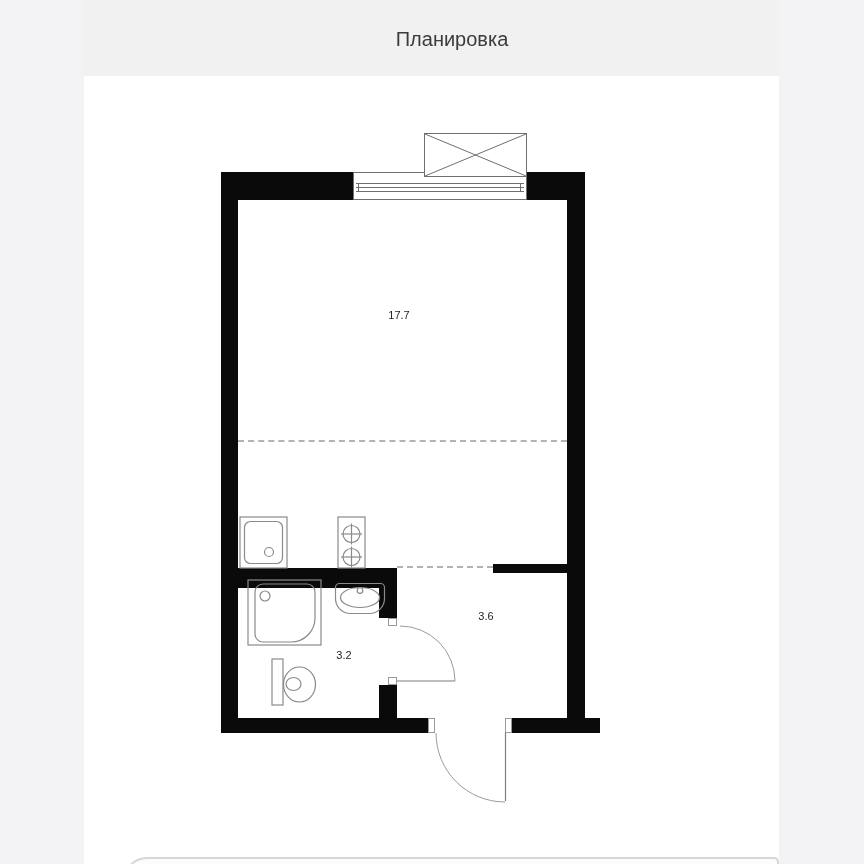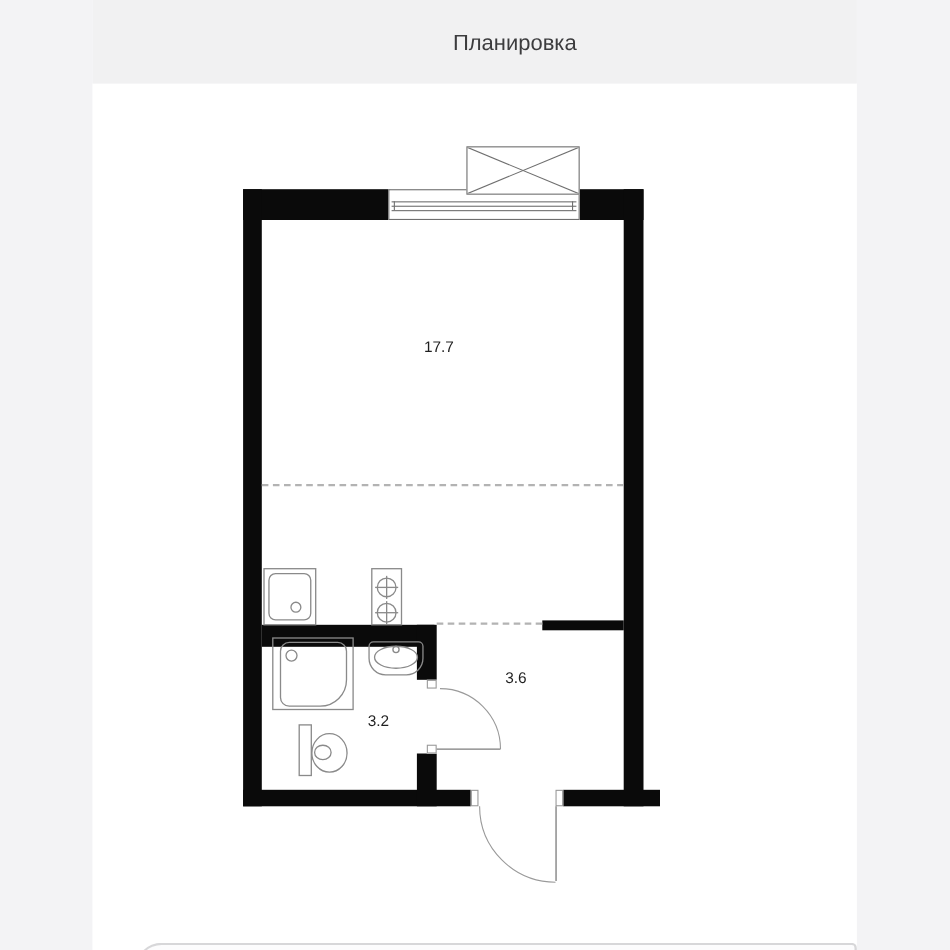--- a/index.html
+++ b/index.html
@@ -1,37 +1,37 @@
 <!DOCTYPE html>
 <html><head>
 <meta charset="utf-8">
 <style>
   html,body{margin:0;padding:0;}
   body{font-family:"Liberation Sans", sans-serif;background:#f3f3f5;}
   #stage{position:relative;width:864px;height:864px;overflow:hidden;background:#f3f3f5;}
   #content-col{position:absolute;left:84px;top:0;width:695px;height:864px;background:#ffffff;}
   #header-band{position:absolute;left:84px;top:0;width:695px;height:76px;background:#f1f1f2;}
-  #page-title{position:absolute;left:468px;top:28px;transform:translateX(-50%);
+  #page-title{position:absolute;left:452px;top:28px;transform:translateX(-50%);
     font-size:20px;color:#3c3c3e;white-space:nowrap;}
   
   .wall{position:absolute;background:#0a0a0a;}
   
   #window{position:absolute;left:353px;top:172px;width:174px;height:28px;
     background:#fff;border:1px solid #6f6f6f;box-sizing:border-box;}
   .wline{position:absolute;left:2px;right:2px;height:1px;background:#6f6f6f;}
   .wtick{position:absolute;width:1px;height:8px;top:10px;background:#6f6f6f;}
   
   #balcony{position:absolute;left:424px;top:133px;width:103px;height:44px;
     background:#fff;border:1px solid #6f6f6f;box-sizing:border-box;}
   
   .dash{position:absolute;height:0;border-top:2px dashed #b3b3b3;}
   
   .jamb{position:absolute;background:#fff;border:1px solid #9a9a9a;box-sizing:border-box;}
   
-  .area-label{position:absolute;transform:translate(-50%,-50%);font-size:14px;color:#1f1f1f;}
+  .area-label{position:absolute;transform:translate(-50%,-50%);font-size:11px;color:#1f1f1f;}
   
   #plan-svg{position:absolute;left:0;top:0;width:864px;height:864px;}
   
   #bottom-card{position:absolute;left:123px;top:857px;width:656px;height:24px;
     background:#fcfcfd;border:2px solid #d7d7d9;border-radius:30px 6px 0 0;box-sizing:border-box;}
 </style>
 </head>
 <body>
 
 <div id="stage">
@@ -117,18 +117,18 @@
       <path d="M 400 626 A 55 55 0 0 1 455 681" stroke="#9a9a9a" stroke-width="1"></path>
     </g>
 
     <g fill="none">
       <line x1="505.5" y1="733" x2="505.5" y2="801" stroke="#7d7d7d" stroke-width="1.2"></line>
       <path d="M 436 733 A 69 69 0 0 0 505 802" stroke="#9a9a9a" stroke-width="1"></path>
     </g>
   </svg>
 
   <div class="area-label" style="left:399px;top:315px;">17.7</div>
-  <div class="area-label" style="left:469px;top:616px;">3.6</div>
+  <div class="area-label" style="left:486px;top:616px;">3.6</div>
   <div class="area-label" style="left:344px;top:655px;">3.2</div>
 
   <div id="bottom-card"></div>
 
 </div>
 
 </body></html>

